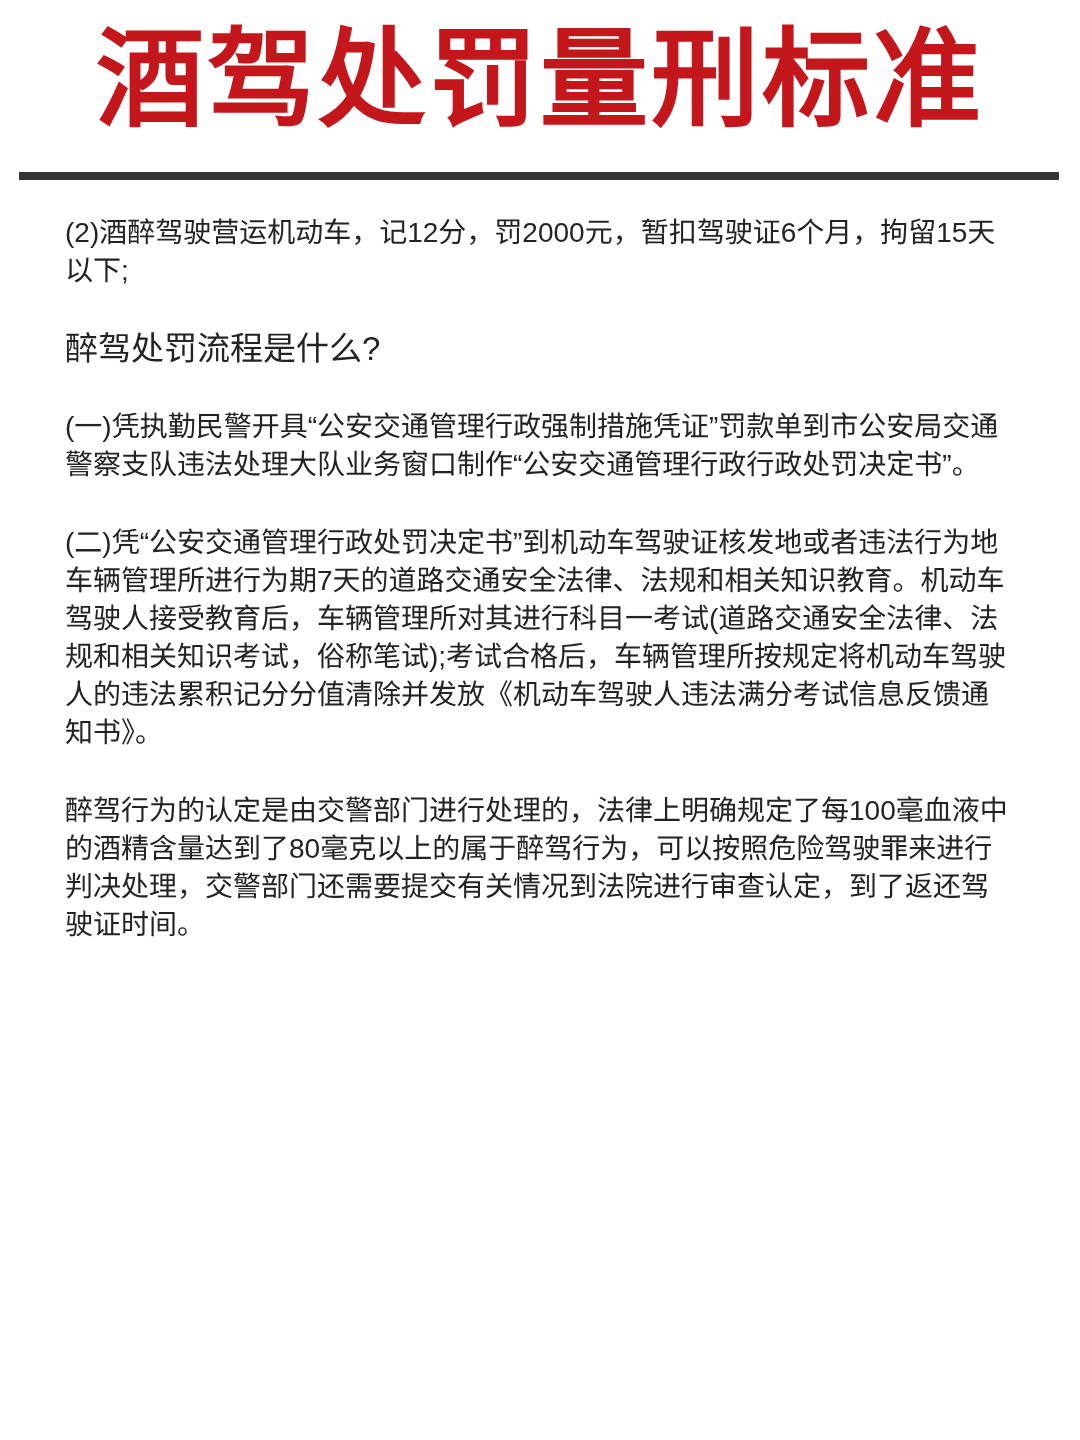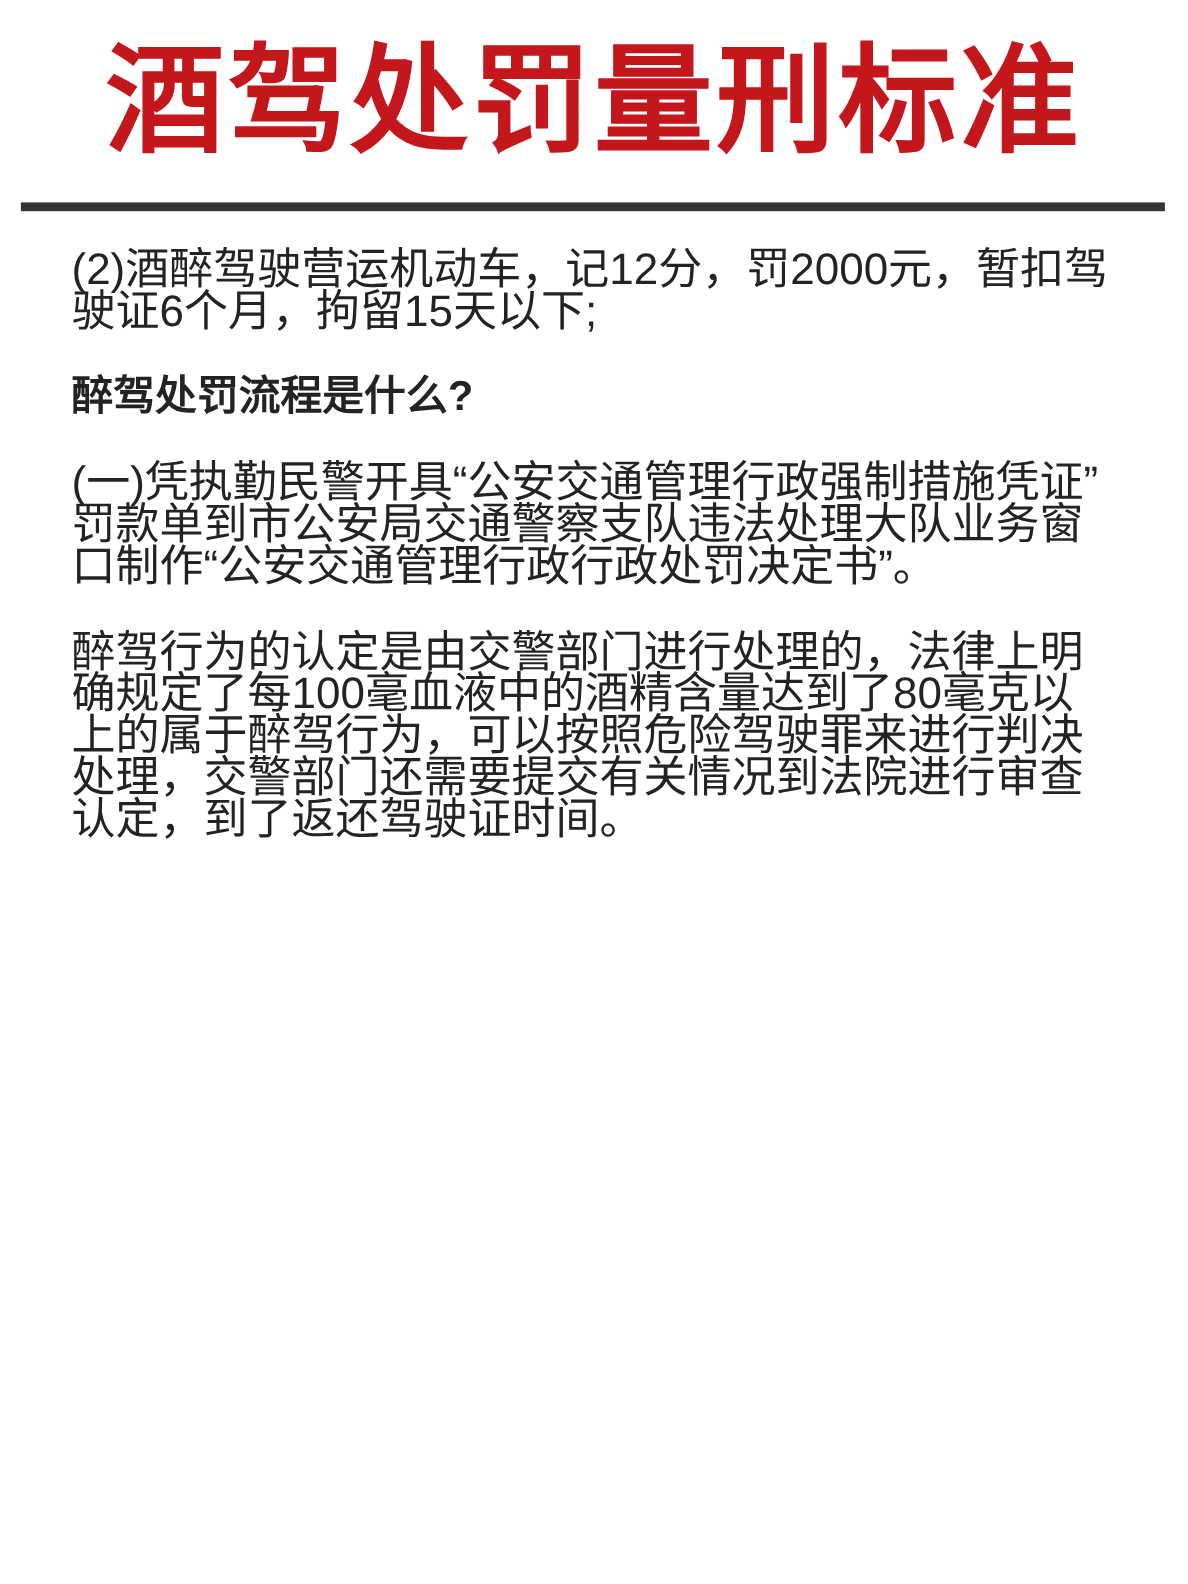--- a/index.html
+++ b/index.html
@@ -17,51 +17,51 @@
     overflow:hidden;
   }
   .page{
     width:1080px;
     height:1440px;
     background:var(--bg-color);
     box-sizing:border-box;
   }
   .title{
     margin:0;
-    padding-top:30px;
+    padding-top:18px;
     text-align:center;
     font-size:108px;
     line-height:124px;
     font-weight:700;
     letter-spacing:3px;
     color:var(--title-color);
     white-space:nowrap;
   }
   .divider{
     height:8px;
     background:var(--divider-color);
     margin:30px 21px 0 19px;
   }
   .article{
     padding:34px 65px 0 65px;
     color:var(--text-color);
   }
   .article p{
     margin:0 0 40px 0;
-    font-size:40px;
+    font-size:28px;
     line-height:38px;
     font-weight:400;
     white-space:pre-line;
     text-align:left;
   }
   .article h2{
     margin:0 0 40px 0;
-    font-size:38px;
+    font-size:33px;
     line-height:38px;
-    font-weight:700;
+    font-weight:400;
     white-space:pre-line;
   }
 </style>
 </head>
 <body>
 
 <div class="page">
 
   <h1 class="title">酒驾处罚量刑标准</h1>
 
@@ -69,18 +69,19 @@
 
   <div class="article">
 
     <p>(2)酒醉驾驶营运机动车，记12分，罚2000元，暂扣驾驶证6个月，拘留15天以下;</p>
 
 
     <h2>醉驾处罚流程是什么?</h2>
 
     <p>(一)凭执勤民警开具“公安交通管理行政强制措施凭证”罚款单到市公安局交通警察支队违法处理大队业务窗口制作“公安交通管理行政行政处罚决定书”。</p>
 
+    <p>(二)凭“公安交通管理行政处罚决定书”到机动车驾驶证核发地或者违法行为地车辆管理所进行为期7天的道路交通安全法律、法规和相关知识教育。机动车驾驶人接受教育后，车辆管理所对其进行科目一考试(道路交通安全法律、法规和相关知识考试，俗称笔试);考试合格后，车辆管理所按规定将机动车驾驶人的违法累积记分分值清除并发放《机动车驾驶人违法满分考试信息反馈通知书》。</p>
 
 
     <p>醉驾行为的认定是由交警部门进行处理的，法律上明确规定了每100毫血液中的酒精含量达到了80毫克以上的属于醉驾行为，可以按照危险驾驶罪来进行判决处理，交警部门还需要提交有关情况到法院进行审查认定，到了返还驾驶证时间。</p>
 
   </div>
 </div>
 
 </body></html>

